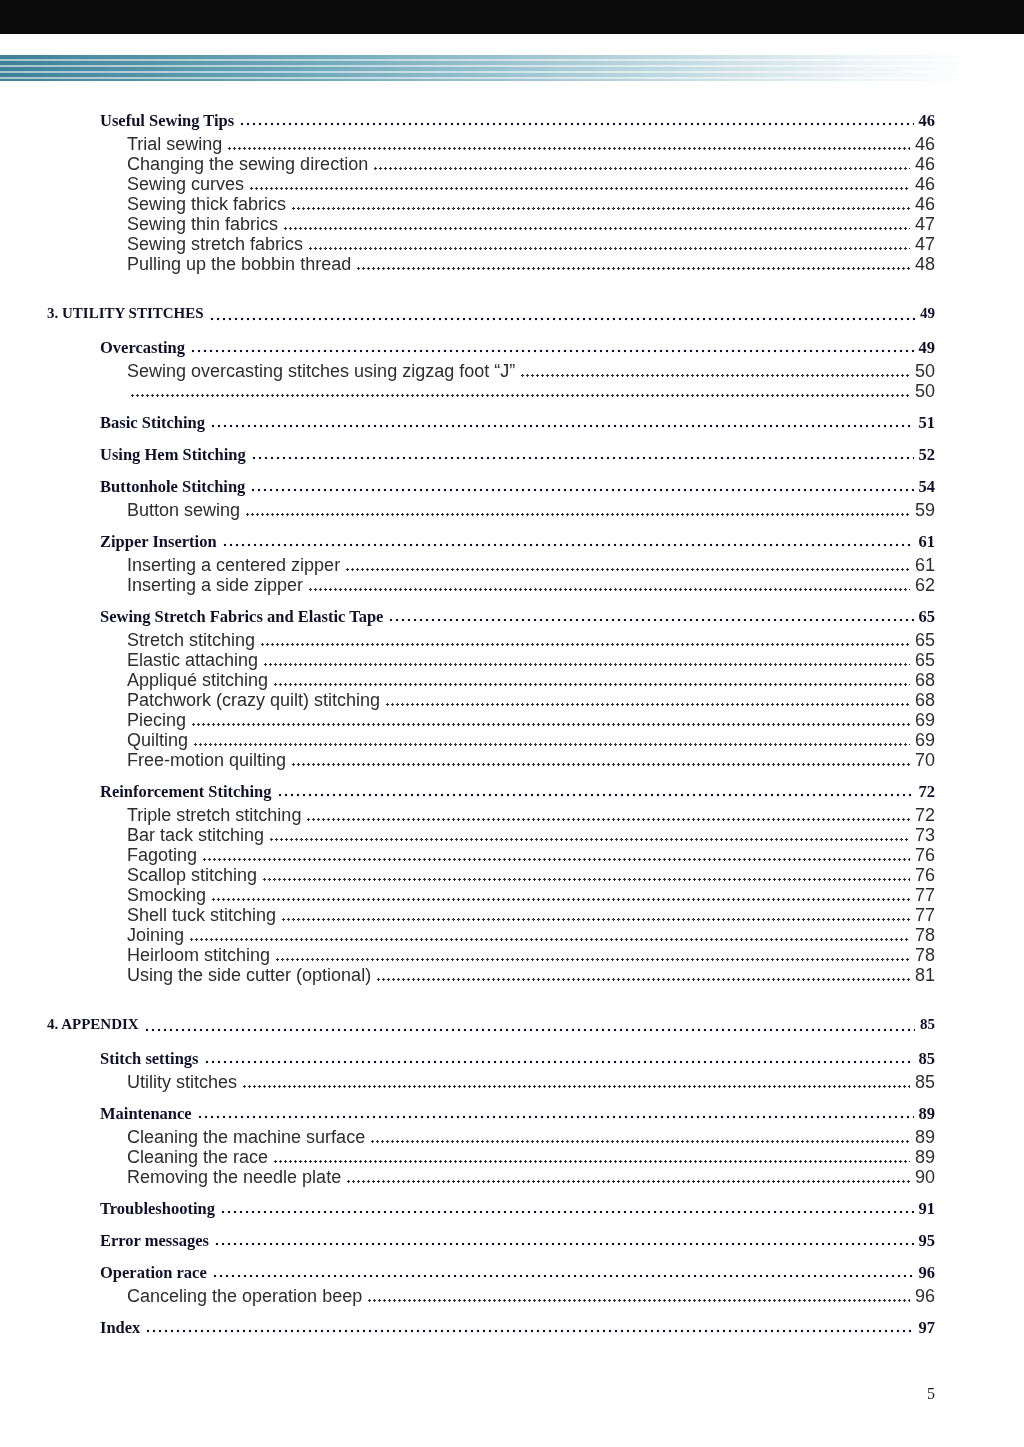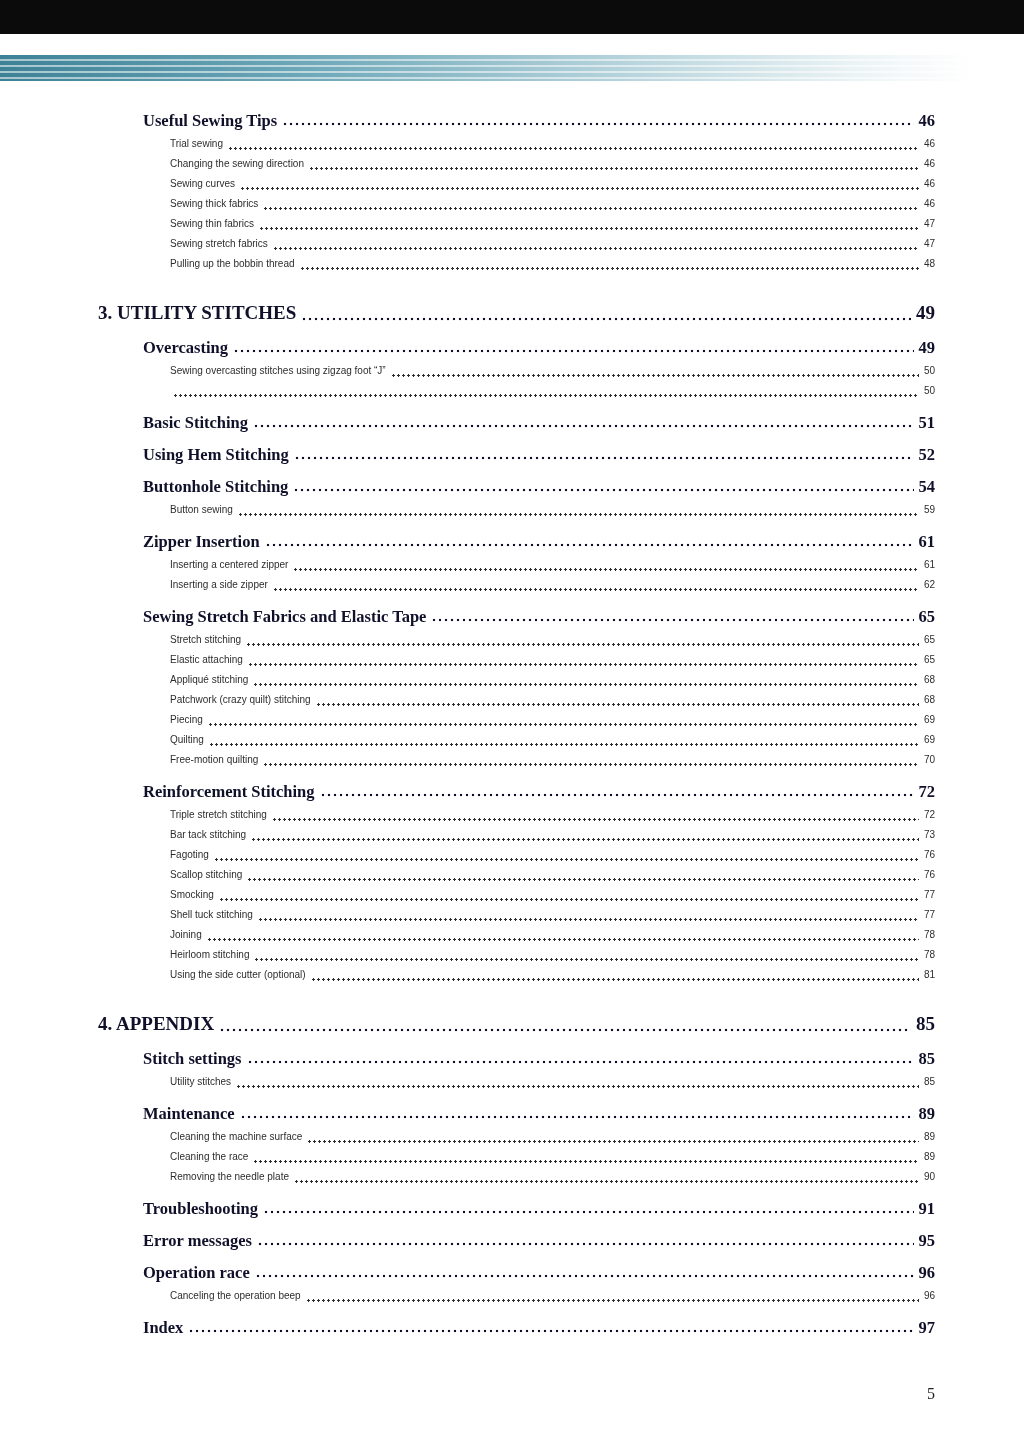--- a/index.html
+++ b/index.html
@@ -34,21 +34,21 @@
       linear-gradient(to right,
         #3d8196 0%,
         #6ea8b9 30%,
         #b9d5dd 62%,
         #eef5f7 85%,
         #ffffff 95%);
   }
 
   
   .toc {
-    padding: 18px 89px 0 90px;
+    padding: 18px 89px 0 47px;
   }
   .row {
     display: flex;
     align-items: flex-end;
   }
   .label { white-space: normal; padding-right: 2px; }
   .page  { white-space: nowrap; padding-left: 2px; }
 
   .dots {
     flex: 1 1 auto;
@@ -57,35 +57,35 @@
     margin: 0 3px;
     background-image: radial-gradient(circle, currentColor 1px, transparent 1.3px);
     background-size: 5px 5px;
     background-repeat: repeat-x;
     background-position: left calc(100% - 3px);
   }
 
   .l1 {
     font-family: "Liberation Serif", serif;
     font-weight: bold;
-    font-size: 19px;
+    font-size: 15px;
     line-height: 26px;
     color: #10102a;
-    margin: 26px 0 9px 8px;
+    margin: 26px 0 9px 0;
   }
   .l2 {
     font-family: "Liberation Serif", serif;
     font-weight: bold;
     font-size: 16.5px;
     line-height: 21px;
     color: #10102a;
     margin: 11px 0 3px 53px;
   }
   .l3 {
-    font-size: 10px;
+    font-size: 18px;
     line-height: 20px;
     color: #2d2d2d;
     margin-left: 80px;
   }
   .l1 .dots, .l2 .dots {
     background-image: radial-gradient(circle, currentColor 1.3px, transparent 1.6px);
     background-size: 6px 6px;
     background-position: left calc(100% - 4px);
   }
 

